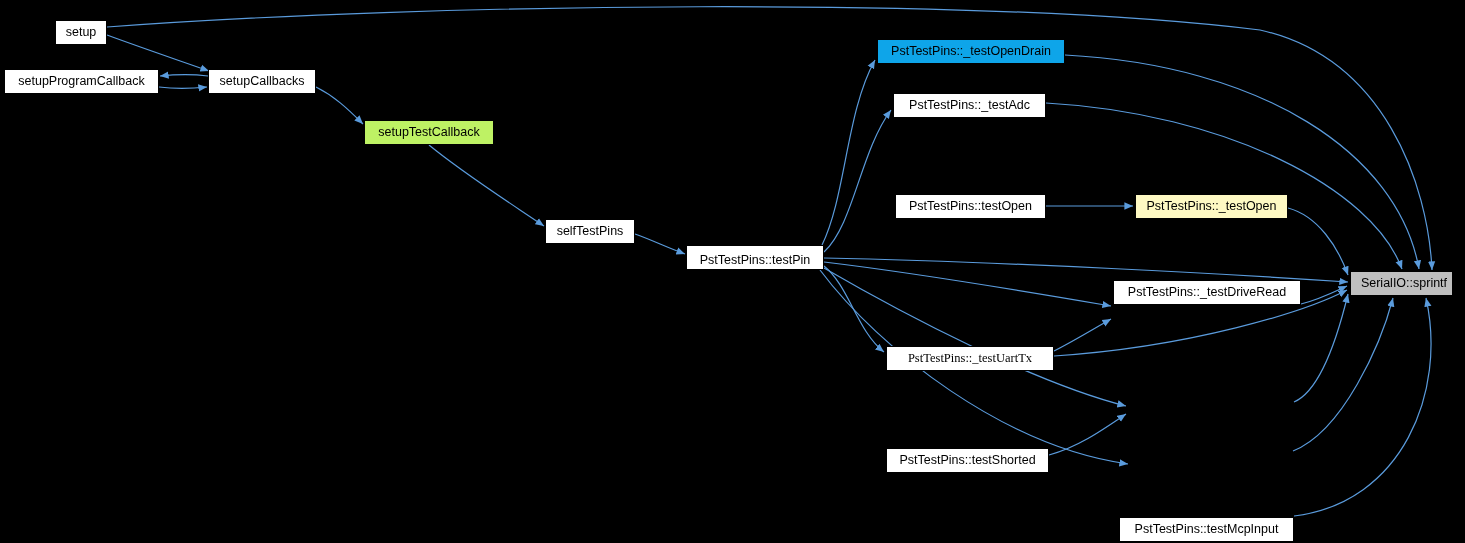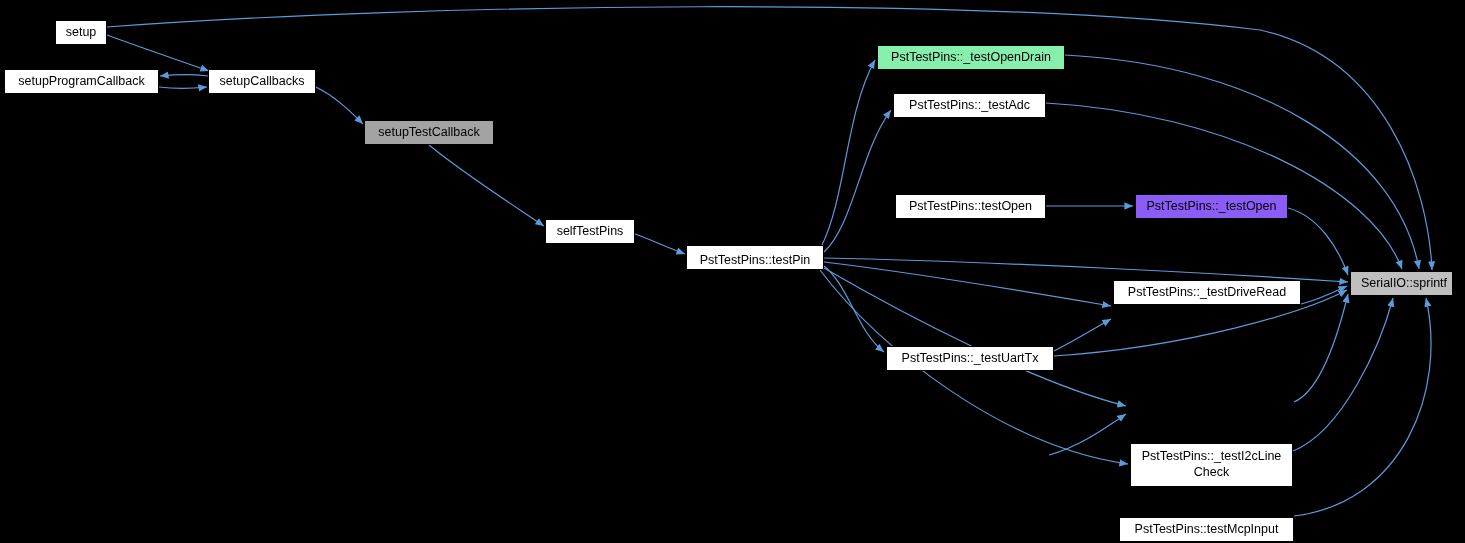--- a/index.html
+++ b/index.html
@@ -73,50 +73,49 @@
     </svg>
     <div class="node" title="setup" style="left: 55px; top: 20px; width: 52px; height: 25px; background: rgb(255, 255, 255); border: 1px solid rgb(0, 0, 0); color: rgb(0, 0, 0);">
       <span>setup</span>
     </div>
     <div class="node" title="setupProgramCallback" style="left: 4px; top: 69px; width: 155px; height: 25px; background: rgb(255, 255, 255); border: 1px solid rgb(0, 0, 0); color: rgb(0, 0, 0);">
       <span>setupProgramCallback</span>
     </div>
     <div class="node" title="setupCallbacks" style="left: 208px; top: 69px; width: 108px; height: 25px; background: rgb(255, 255, 255); border: 1px solid rgb(0, 0, 0); color: rgb(0, 0, 0);">
       <span>setupCallbacks</span>
     </div>
-    <div class="node" title="setupTestCallback" style="left: 364px; top: 120px; width: 130px; height: 25px; background: #a3a3a3; border: 1px solid rgb(0, 0, 0); color: rgb(0, 0, 0);">
+    <div class="node" title="setupTestCallback" style="left: 364px; top: 120px; width: 130px; height: 25px; background: #bef264; border: 1px solid rgb(0, 0, 0); color: rgb(0, 0, 0);">
       <span>setupTestCallback</span>
     </div>
     <div class="node" title="selfTestPins" style="left: 545px; top: 219px; width: 90px; height: 25px; background: rgb(255, 255, 255); border: 1px solid rgb(0, 0, 0); color: rgb(0, 0, 0);">
       <span>selfTestPins</span>
     </div>
     <div class="node" title="PstTestPins::testPin" style="left: 686px; top: 245px; width: 138px; height: 25px; background: rgb(255, 255, 255); border: 1px solid rgb(0, 0, 0); color: rgb(0, 0, 0); justify-content: flex-end;">
       <span>PstTestPins::testPin</span>
     </div>
-    <div class="node" title="PstTestPins::_testOpenDrain" style="left: 877px; top: 45px; width: 188px; height: 25px; background: #86efac; border: 1px solid rgb(0, 0, 0); color: rgb(0, 0, 0);">
+    <div class="node" title="PstTestPins::_testOpenDrain" style="left: 877px; top: 39px; width: 188px; height: 25px; background: #0ea5e9; border: 1px solid rgb(0, 0, 0); color: rgb(0, 0, 0);">
       <span>PstTestPins::_testOpenDrain</span>
     </div>
     <div class="node" title="PstTestPins::testOpen" style="left: 895px; top: 194px; width: 151px; height: 25px; background: rgb(255, 255, 255); border: 1px solid rgb(0, 0, 0); color: rgb(0, 0, 0);">
       <span>PstTestPins::testOpen</span>
     </div>
     <div class="node" title="PstTestPins::_testAdc" style="left: 893px; top: 93px; width: 153px; height: 25px; background: rgb(255, 255, 255); border: 1px solid rgb(0, 0, 0); color: rgb(0, 0, 0);">
       <span>PstTestPins::_testAdc</span>
     </div>
-    <div class="node" title="PstTestPins::_testOpen" style="left: 1135px; top: 194px; width: 153px; height: 25px; background: #8b5cf6; border: 1px solid rgb(0, 0, 0); color: rgb(0, 0, 0);">
+    <div class="node" title="PstTestPins::_testOpen" style="left: 1135px; top: 194px; width: 153px; height: 25px; background: #fef9c3; border: 1px solid rgb(0, 0, 0); color: rgb(0, 0, 0);">
       <span>PstTestPins::_testOpen</span>
     </div>
     <div class="node" title="PstTestPins::_testDriveRead" style="left: 1113px; top: 280px; width: 188px; height: 25px; background: rgb(255, 255, 255); border: 1px solid rgb(0, 0, 0); color: rgb(0, 0, 0);">
       <span>PstTestPins::_testDriveRead</span>
     </div>
-    <div class="node" title="PstTestPins::_testUartTx" style="left: 886px; top: 346px; width: 168px; height: 25px; background: rgb(255, 255, 255); border: 1px solid rgb(0, 0, 0); color: rgb(0, 0, 0);">
+    <div class="node" title="PstTestPins::_testUartTx" style="left: 886px; top: 346px; width: 168px; height: 25px; background: rgb(255, 255, 255); border: 1px solid rgb(0, 0, 0); color: rgb(0, 0, 0); font-family: Liberation Serif, serif;">
       <span>PstTestPins::_testUartTx</span>
     </div>
-    <div class="node" title="PstTestPins::_testI2cLineCheck" style="left: 1130px; top: 443px; width: 163px; height: 44px; background: rgb(255, 255, 255); border: 1px solid rgb(0, 0, 0); color: rgb(0, 0, 0);">
-      <span>PstTestPins::_testI2cLine</span>
-      <span>Check</span>
+    <div class="node" title="PstTestPins::testShorted" style="left: 886px; top: 448px; width: 163px; height: 25px; background: rgb(255, 255, 255); border: 1px solid rgb(0, 0, 0); color: rgb(0, 0, 0);">
+      <span>PstTestPins::testShorted</span>
     </div>
     <div class="node" title="PstTestPins::testMcpInput" style="left: 1119px; top: 511px; width: 175px; height: 25px; background: rgb(255, 255, 255); border: 1px solid rgb(0, 0, 0); color: rgb(0, 0, 0); margin-top: 6px;">
       <span>PstTestPins::testMcpInput</span>
     </div>
     <div class="node" title="SerialIO::sprintf" style="left: 1350px; top: 271px; width: 108px; height: 25px; background: rgb(191, 191, 191); border: 1px solid rgb(0, 0, 0); color: rgb(0, 0, 0);">
       <span>SerialIO::sprintf</span>
     </div>
   </div>
 
 </body></html>

